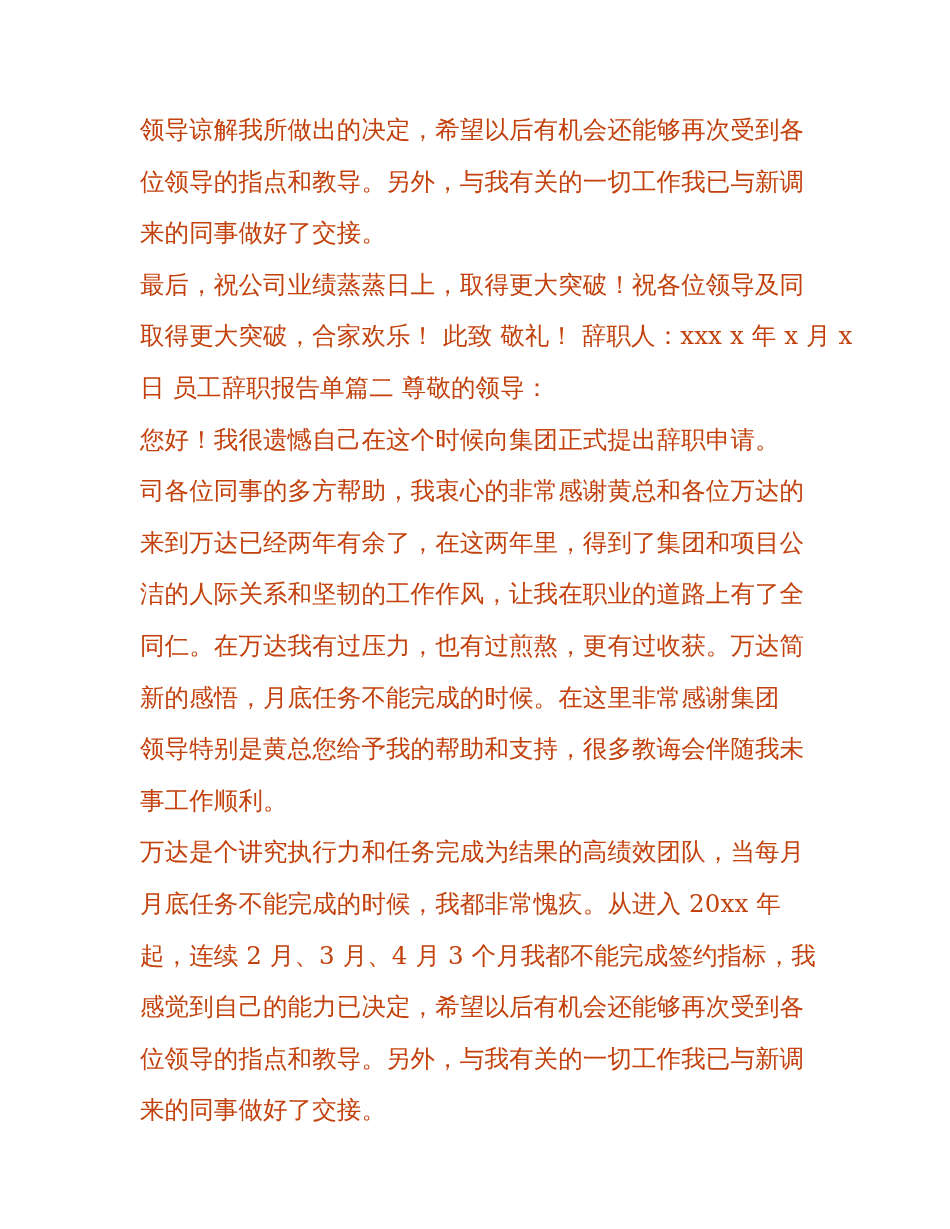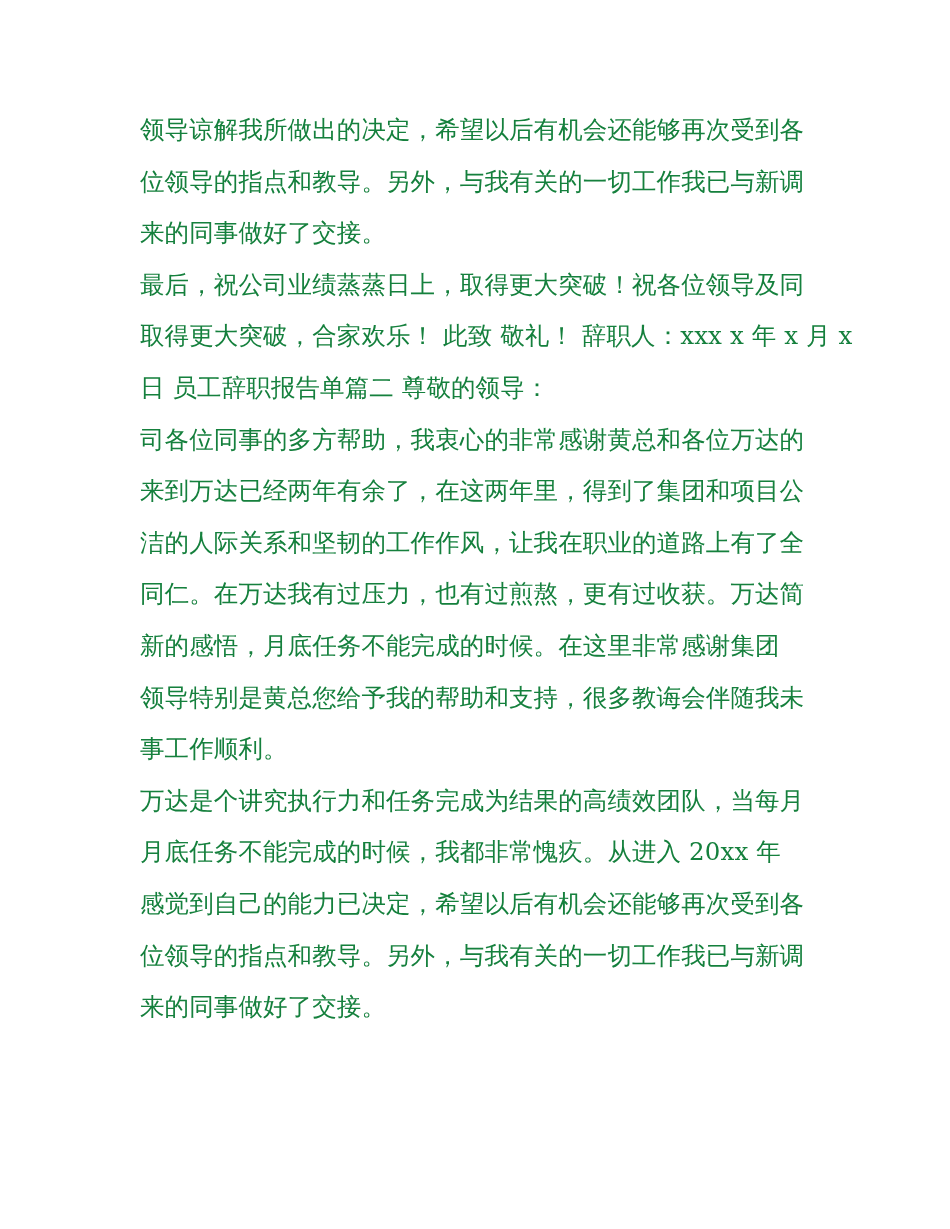--- a/index.html
+++ b/index.html
@@ -4,44 +4,46 @@
 <style>
   html, body { margin: 0; padding: 0; background: #ffffff; }
   body { width: 950px; height: 1229px; position: relative; overflow: hidden; }
   .page {
     position: absolute;
     left: 140px;
     top: 104px;
     width: 680px;
     font-family: "DejaVu Serif", "Liberation Serif", serif;
     font-size: 24.5px;
-    color: #15803d;
+    color: #c2410c;
   }
   .line {
     height: 51.6px;
     line-height: 51.6px;
     white-space: nowrap;
     letter-spacing: 0.1px;
   }
 </style>
 </head>
 <body>
 
 <div class="page">
   <div class="line">领导谅解我所做出的决定，希望以后有机会还能够再次受到各</div>
   <div class="line">位领导的指点和教导。另外，与我有关的一切工作我已与新调</div>
   <div class="line">来的同事做好了交接。</div>
   <div class="line">最后，祝公司业绩蒸蒸日上，取得更大突破！祝各位领导及同</div>
   <div class="line">取得更大突破，合家欢乐！ 此致 敬礼！ 辞职人：xxx x 年 x 月 x</div>
   <div class="line">日 员工辞职报告单篇二 尊敬的领导：</div>
+  <div class="line">您好！我很遗憾自己在这个时候向集团正式提出辞职申请。</div>
   <div class="line">司各位同事的多方帮助，我衷心的非常感谢黄总和各位万达的</div>
   <div class="line">来到万达已经两年有余了，在这两年里，得到了集团和项目公</div>
   <div class="line">洁的人际关系和坚韧的工作作风，让我在职业的道路上有了全</div>
   <div class="line">同仁。在万达我有过压力，也有过煎熬，更有过收获。万达简</div>
   <div class="line">新的感悟，月底任务不能完成的时候。在这里非常感谢集团</div>
   <div class="line">领导特别是黄总您给予我的帮助和支持，很多教诲会伴随我未</div>
   <div class="line">事工作顺利。</div>
   <div class="line">万达是个讲究执行力和任务完成为结果的高绩效团队，当每月</div>
   <div class="line">月底任务不能完成的时候，我都非常愧疚。从进入 20xx 年</div>
+  <div class="line">起，连续 2 月、3 月、4 月 3 个月我都不能完成签约指标，我</div>
   <div class="line">感觉到自己的能力已决定，希望以后有机会还能够再次受到各</div>
   <div class="line">位领导的指点和教导。另外，与我有关的一切工作我已与新调</div>
   <div class="line">来的同事做好了交接。</div>
 </div>
 
 </body></html>

